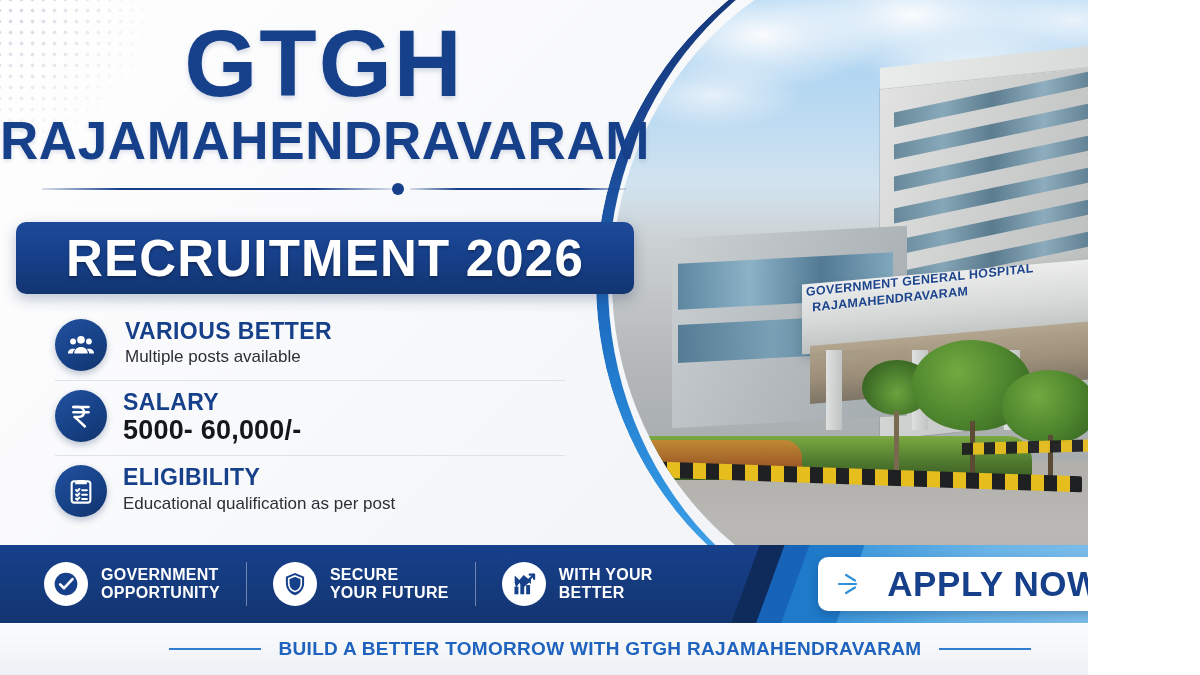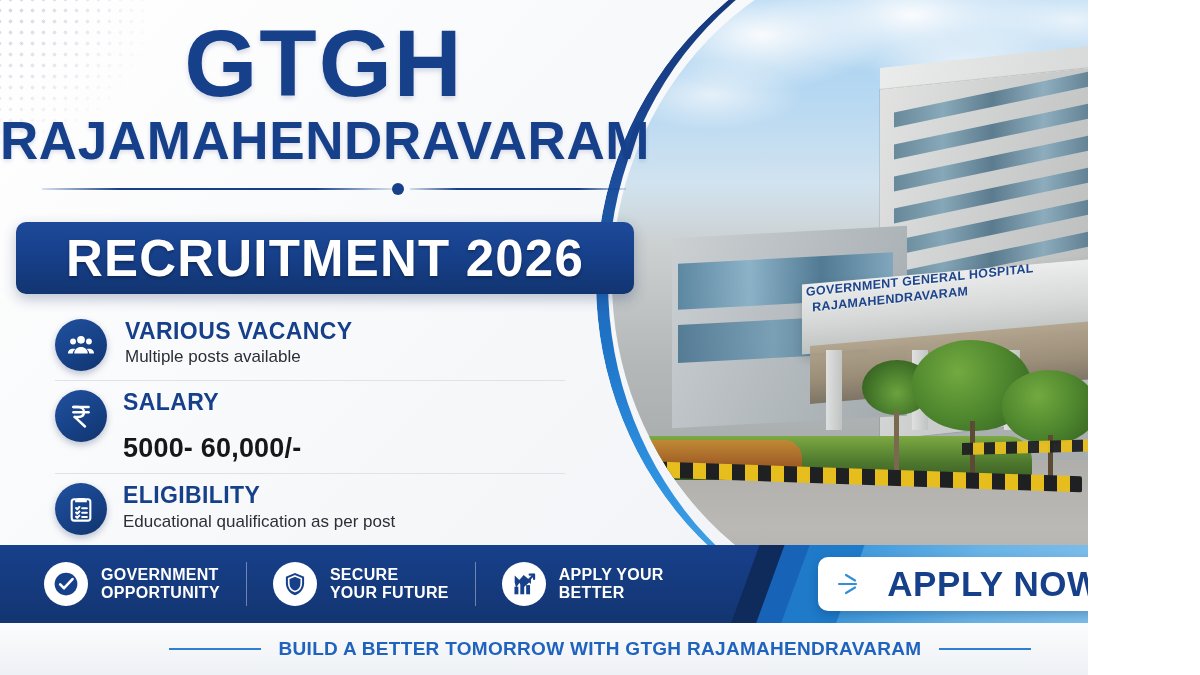--- a/index.html
+++ b/index.html
@@ -290,21 +290,21 @@
   }
   .badge svg { width:28px; height:28px; display:block; }
   .info-txt { padding-top:2px; }
   .info-h {
     font-size:23px; font-weight:bold; color:#17408b; letter-spacing:.4px; line-height:1.15;
   }
   .info-s {
     font-size:17px; color:#2b2f36; margin-top:3px; line-height:1.2;
   }
   .info-big {
-    font-size:27px; font-weight:bold; color:#15171b; margin-top:18px; letter-spacing:.2px;
+    font-size:27px; font-weight:bold; color:#15171b; margin-top:0; letter-spacing:.2px;
   }
 
   
   .bottombar {
     position:absolute; left:0; top:545px; width:1200px; height:78px;
     background:#14366f;
     overflow:hidden;
   }
   .bb-navy {
     position:absolute; left:0; top:0; width:790px; height:78px;
@@ -461,21 +461,21 @@
         <svg viewBox="0 0 24 24" fill="#fff">
           <circle cx="12" cy="7.6" r="3.3"></circle>
           <circle cx="5.2" cy="9" r="2.5"></circle>
           <circle cx="18.8" cy="9" r="2.5"></circle>
           <path d="M6.2 19.2c0-3.2 2.6-5.4 5.8-5.4s5.8 2.2 5.8 5.4z"></path>
           <path d="M0.8 19.2c0-2.4 1.8-4 4.4-4 .7 0 1.3.1 1.9.3-1.2 1-2 2.3-2.2 3.7z"></path>
           <path d="M23.2 19.2c0-2.4-1.8-4-4.4-4-.7 0-1.3.1-1.9.3 1.2 1 2 2.3 2.2 3.7z"></path>
         </svg>
       </div>
       <div class="info-txt">
-        <div class="info-h">VARIOUS VACANCY</div>
+        <div class="info-h">VARIOUS BETTER</div>
         <div class="info-s">Multiple posts available</div>
       </div>
     </div>
 
     <div class="info-row">
       <div class="badge">
         <svg viewBox="0 0 24 24" fill="none" stroke="#fff" stroke-width="2.1" stroke-linecap="round">
           <path d="M5.5 4.3h13"></path>
           <path d="M5.5 8.7h13"></path>
           <path d="M5.5 4.3h4.1c3 0 4.9 1.6 4.9 4.2s-1.9 4.3-4.9 4.3H6.6"></path>
@@ -553,21 +553,21 @@
           <svg viewBox="0 0 24 24" fill="#17408b">
             <rect x="3.2" y="14.5" width="3.6" height="7"></rect>
             <rect x="8.6" y="11.2" width="3.6" height="10.3"></rect>
             <rect x="14" y="13" width="3.6" height="8.5"></rect>
             <path d="M3.4 10.6V4.2l4.3 4 4-4.4 5.4 4.6 1.3-1.6v5.1l-1.6-1.3-5.1 4.3-4-3.9-3 4.4z"></path>
             <path d="M17.2 3.3h4.1v4.1" fill="none" stroke="#17408b" stroke-width="2" stroke-linecap="round" stroke-linejoin="round"></path>
             <path d="M21.2 3.4l-5.2 5.2" fill="none" stroke="#17408b" stroke-width="2" stroke-linecap="round"></path>
           </svg>
         </div>
         <div class="feat-label">
-          <div>APPLY YOUR</div>
+          <div>WITH YOUR</div>
           <div>BETTER</div>
         </div>
       </div>
 
     </div>
 
     <div class="apply">
       <svg class="rays" viewBox="0 0 34 30">
         <g stroke="#2f8fd8" stroke-width="2.2" stroke-linecap="round">
           <path d="M4 15h17"></path>

